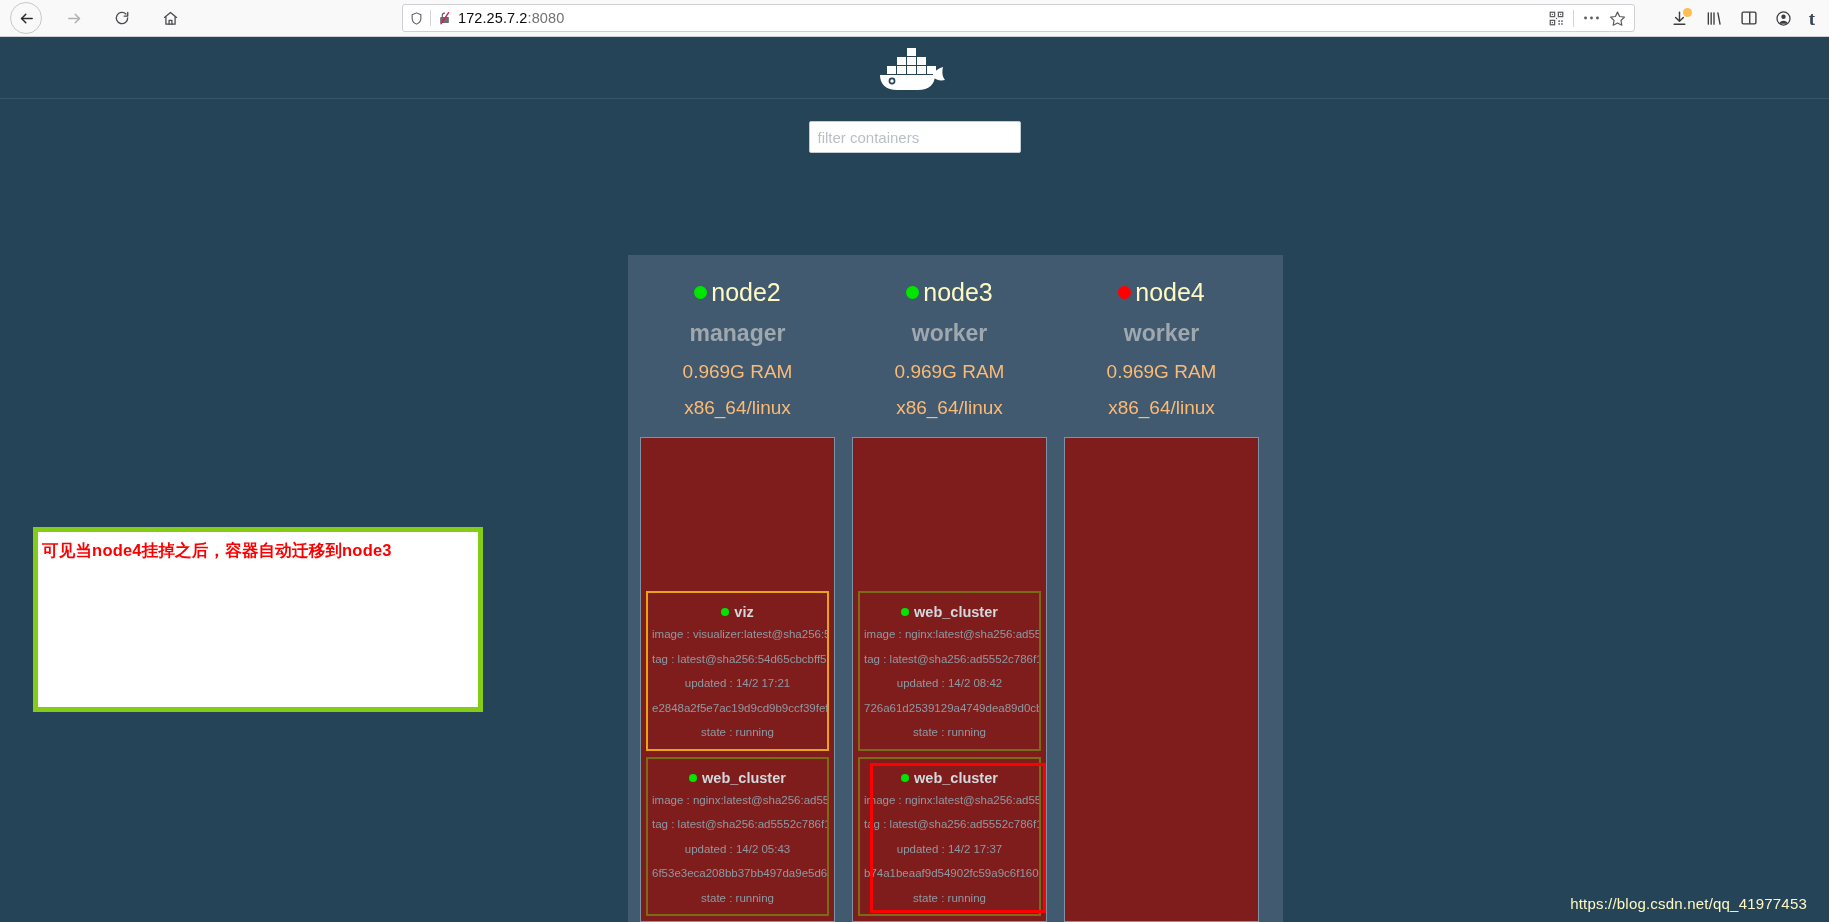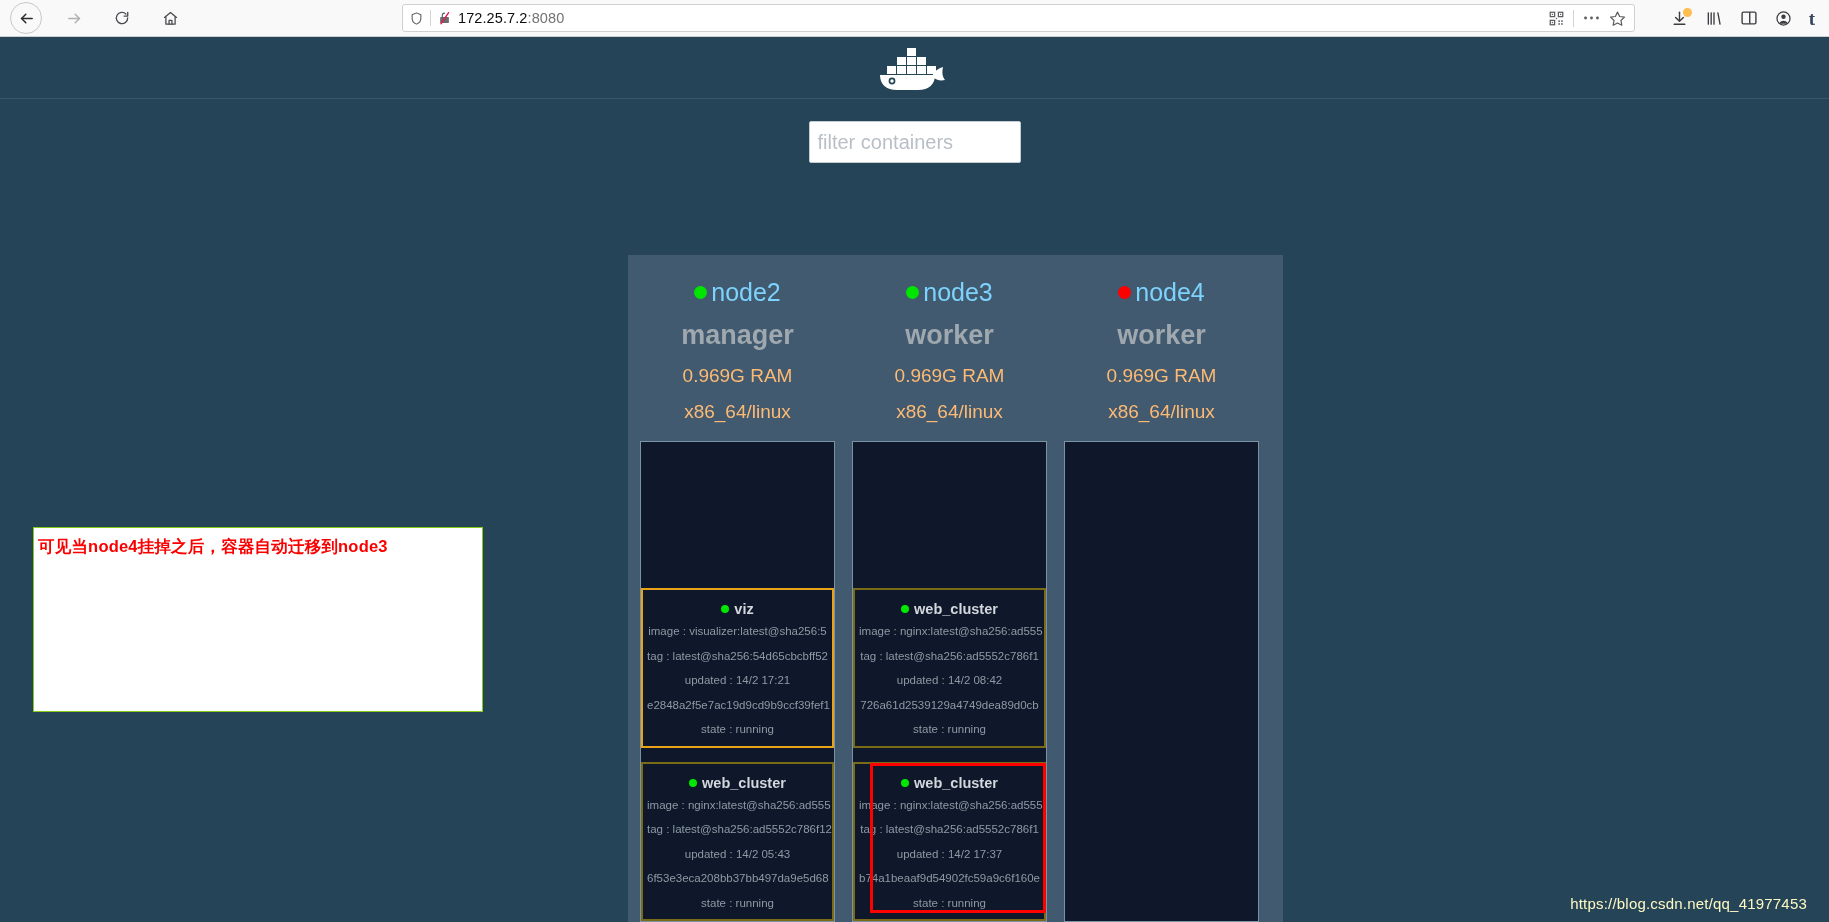--- a/index.html
+++ b/index.html
@@ -92,26 +92,26 @@
     display: flex; align-items: center; justify-content: center;
     border-bottom: 1px solid #37566a;
   }
   .whale { display: block; }
 
   .filter-row {
     padding-top: 22px;
     display: flex; justify-content: center;
   }
   .filter-input {
-    width: 212px; height: 42px;
+    width: 212px; height: 32px;
     background: #ffffff;
     border: 1px solid #c3ccd2;
     border-radius: 2px;
     font-family: "Liberation Sans", sans-serif;
-    font-size: 20px;
+    font-size: 15px;
     color: #32455a;
     padding: 0 8px;
     outline: none;
   }
   .filter-input::placeholder { color: #b9bfc6; }
 
   
   .dashboard {
     position: absolute;
     left: 628px; top: 218px;
@@ -122,49 +122,50 @@
     gap: 17px;
   }
   .node-col {
     width: 195px;
     display: flex;
     flex-direction: column;
   }
   .node-head { text-align: center; padding-top: 10px; }
   .node-name {
     font-size: 25px;
-    color: #7dd3fc;
+    color: #fef9c3;
     line-height: 1.25;
     display: flex; align-items: center; justify-content: center; gap: 4px;
   }
   .status-dot {
     width: 13px; height: 13px; border-radius: 50%;
     display: inline-block; flex: 0 0 auto;
   }
   .node-role {
-    font-size: 27px;
+    font-size: 23px;
     font-weight: bold;
     color: #9fa8ae;
     margin-top: 12px;
   }
   .node-ram, .node-arch {
     font-size: 19px;
     color: #fdba74;
     margin-top: 14px;
   }
 
   .node-body {
     margin-top: 18px;
     flex: 1 1 auto;
-    background: #0f172a;
+    background: #7f1d1d;
     border: 1px solid #7b93a5;
+    padding: 5px;
     display: flex;
     flex-direction: column;
     justify-content: flex-end;
-    gap: 14px;
+    gap: 6px;
     overflow: hidden;
   }
   .container-card {
     border: 2px solid #7a6c16;
     padding: 11px 4px 10px 4px;
     text-align: center;
     overflow: hidden;
   }
   .container-card.accent-orange { border-color: #e8a317; }
   .card-title {
@@ -183,21 +184,21 @@
     margin: 0 0 13px 0;
   }
   .card-line:last-child { margin-bottom: 0; }
 
   
   .annot-box {
     position: absolute;
     left: 33px; top: 490px;
     width: 450px; height: 185px;
     background: #ffffff;
-    border: 1px solid #84cc16;
+    border: 5px solid #84cc16;
   }
   .annot-text {
     font-size: 16.5px;
     font-weight: bold;
     color: #fa0000;
     padding: 8px 6px 0 4px;
     white-space: nowrap;
     letter-spacing: .2px;
   }
   .annot-rect {

